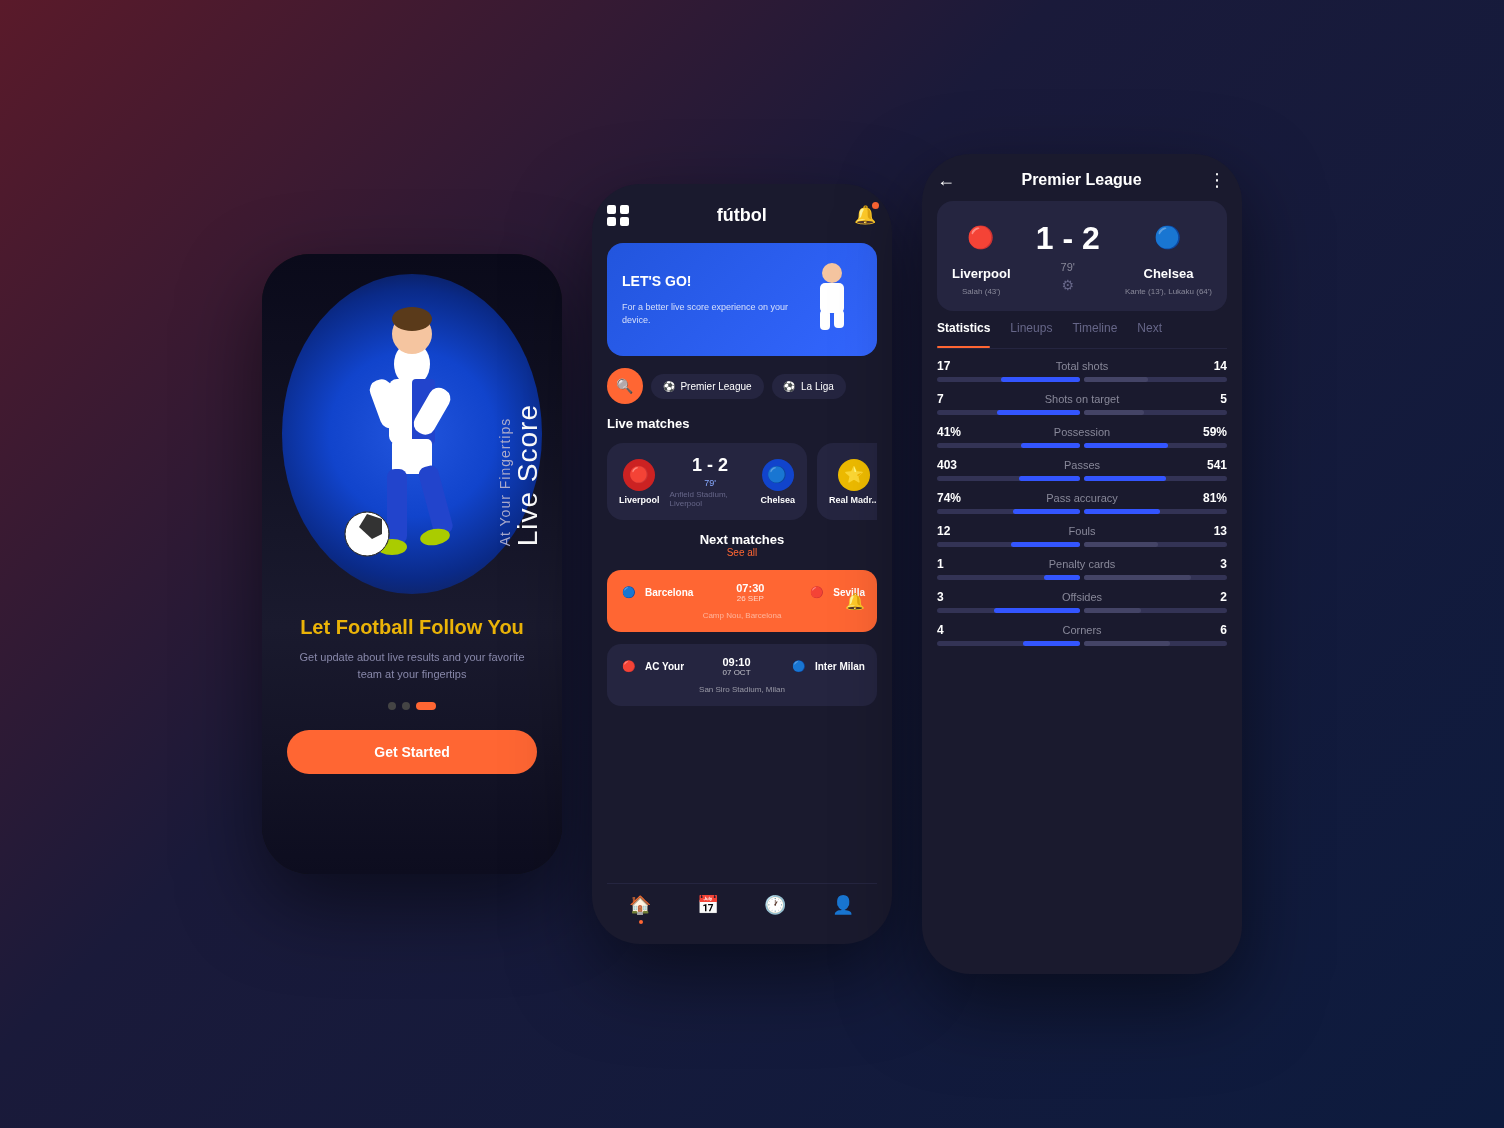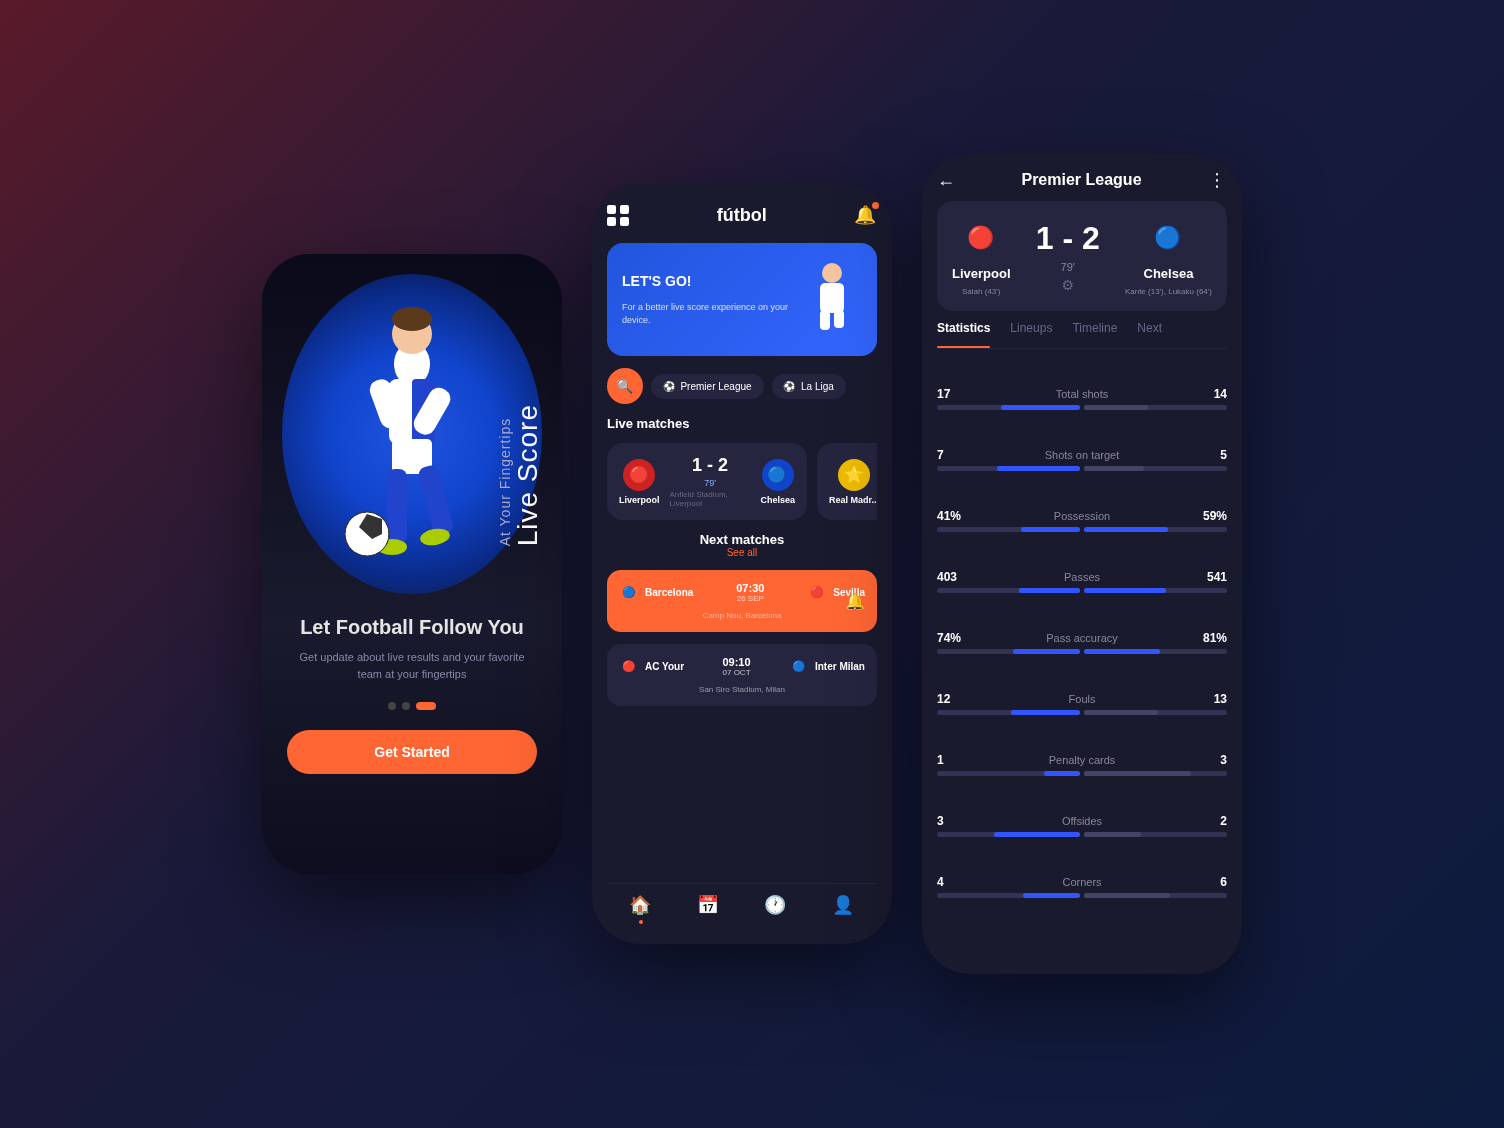--- a/index.html
+++ b/index.html
@@ -76,21 +76,21 @@
     .phone-1-bottom {
       position: absolute;
       bottom: 80px;
       left: 0;
       right: 0;
       padding: 20px 25px;
       text-align: center;
     }
 
     .phone-1-title {
-      color: #e5e5e5;
+      color: #eab308;
       font-size: 20px;
       font-weight: 700;
       margin-bottom: 10px;
       margin-top: 44px;
     }
 
     .phone-1-subtitle {
       color: #8888aa;
       font-size: 11px;
       line-height: 1.5;
@@ -561,21 +561,20 @@
       flex-direction: column;
       gap: 10px;
       overflow-y: auto;
       flex: 1;
     }
 
     .stat-row {
       display: flex;
       flex-direction: column;
       gap: 4px;
-      margin-top: 28px;
     }
 
     .stat-numbers {
       display: flex;
       align-items: center;
       justify-content: space-between;
     }
 
     .stat-left-val {
       color: white;

